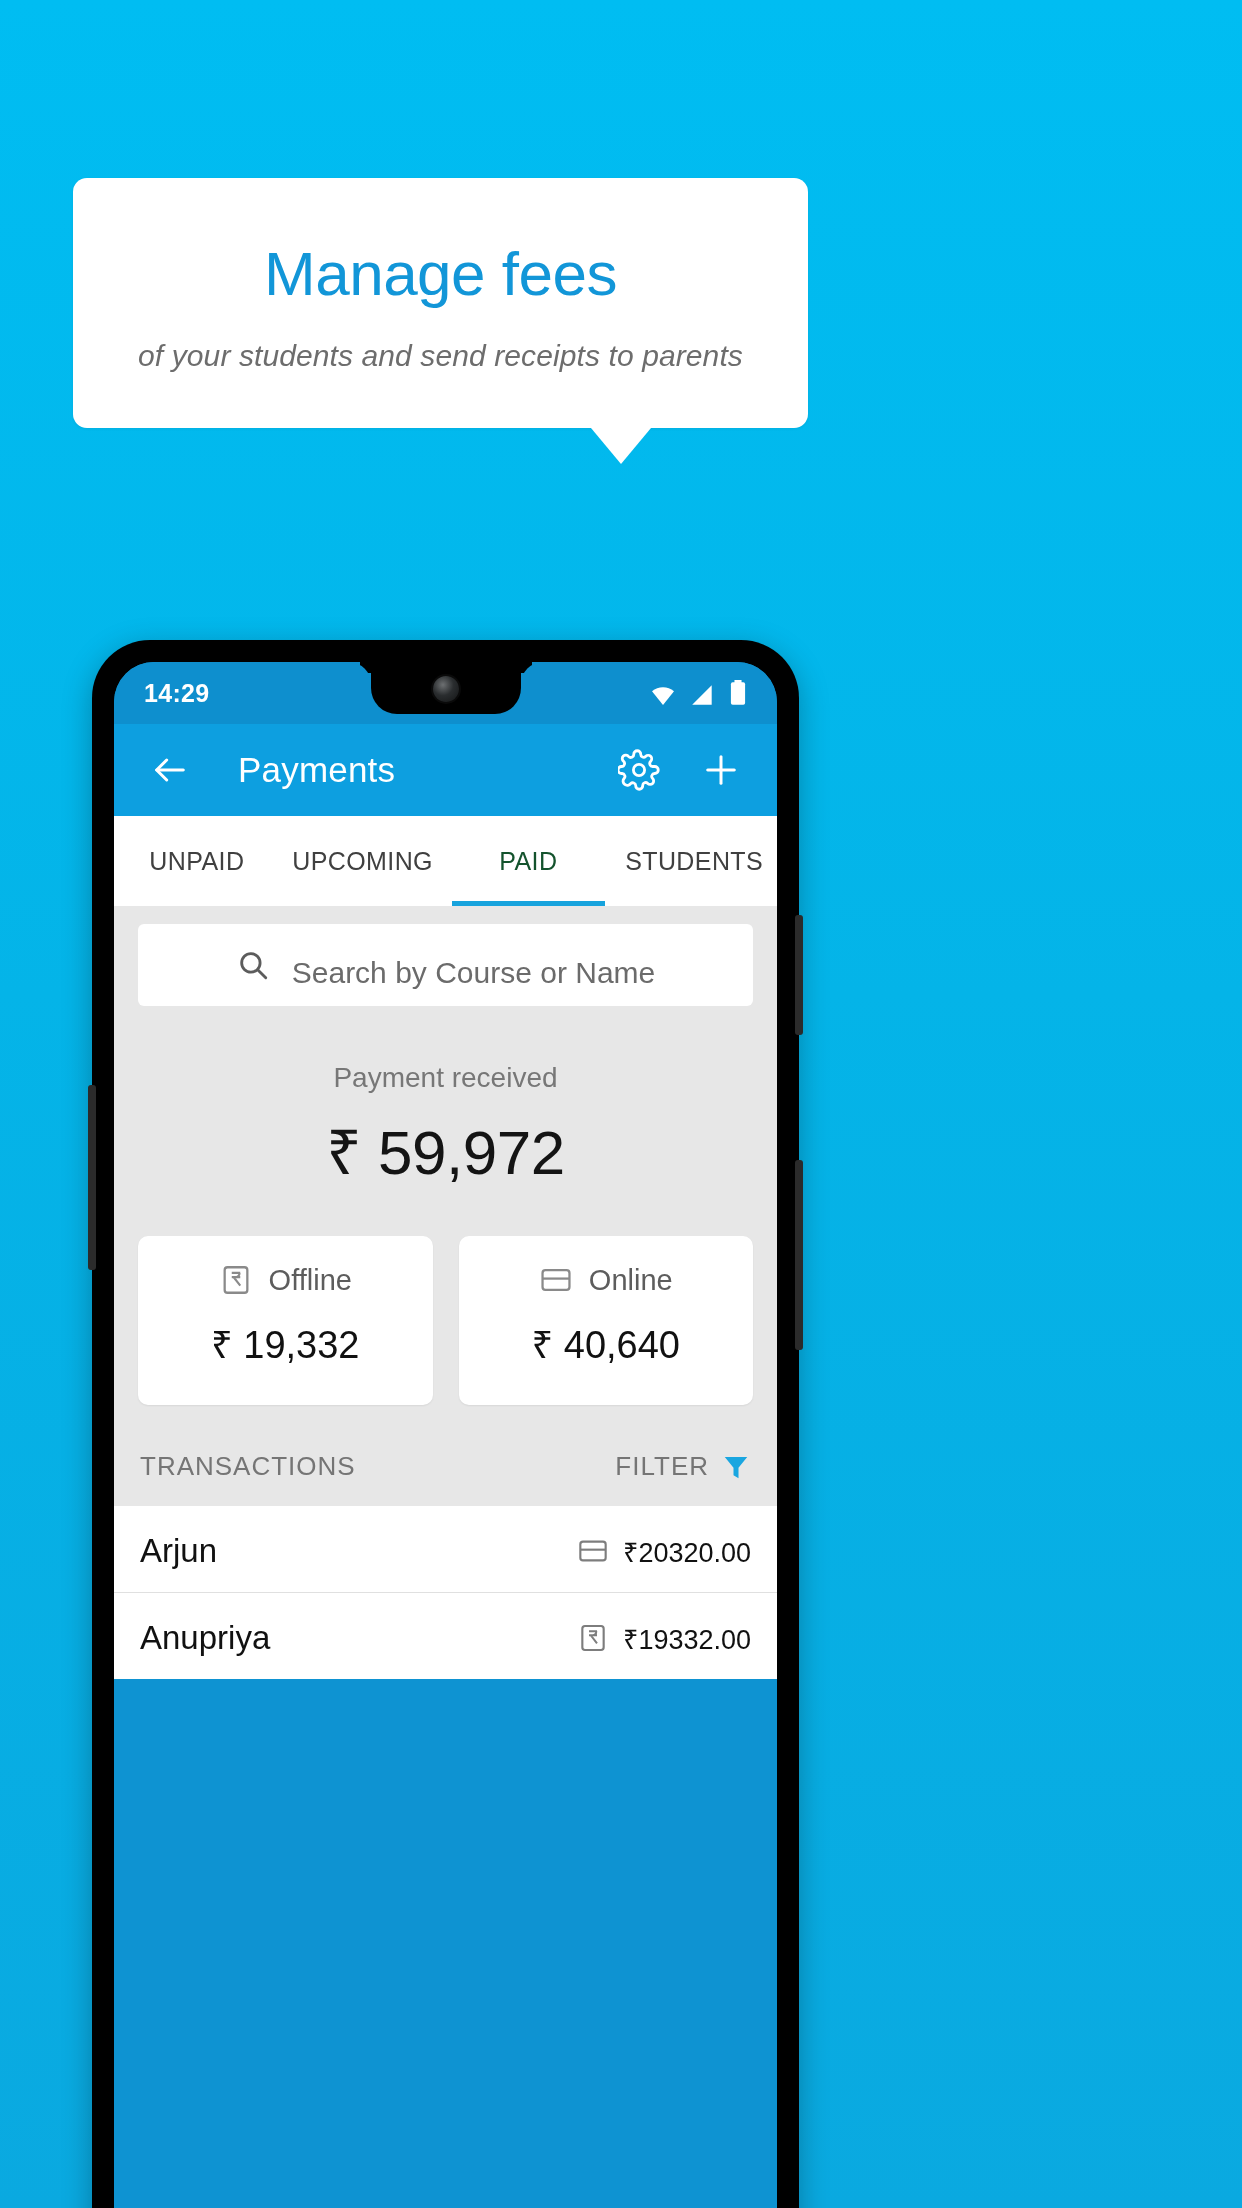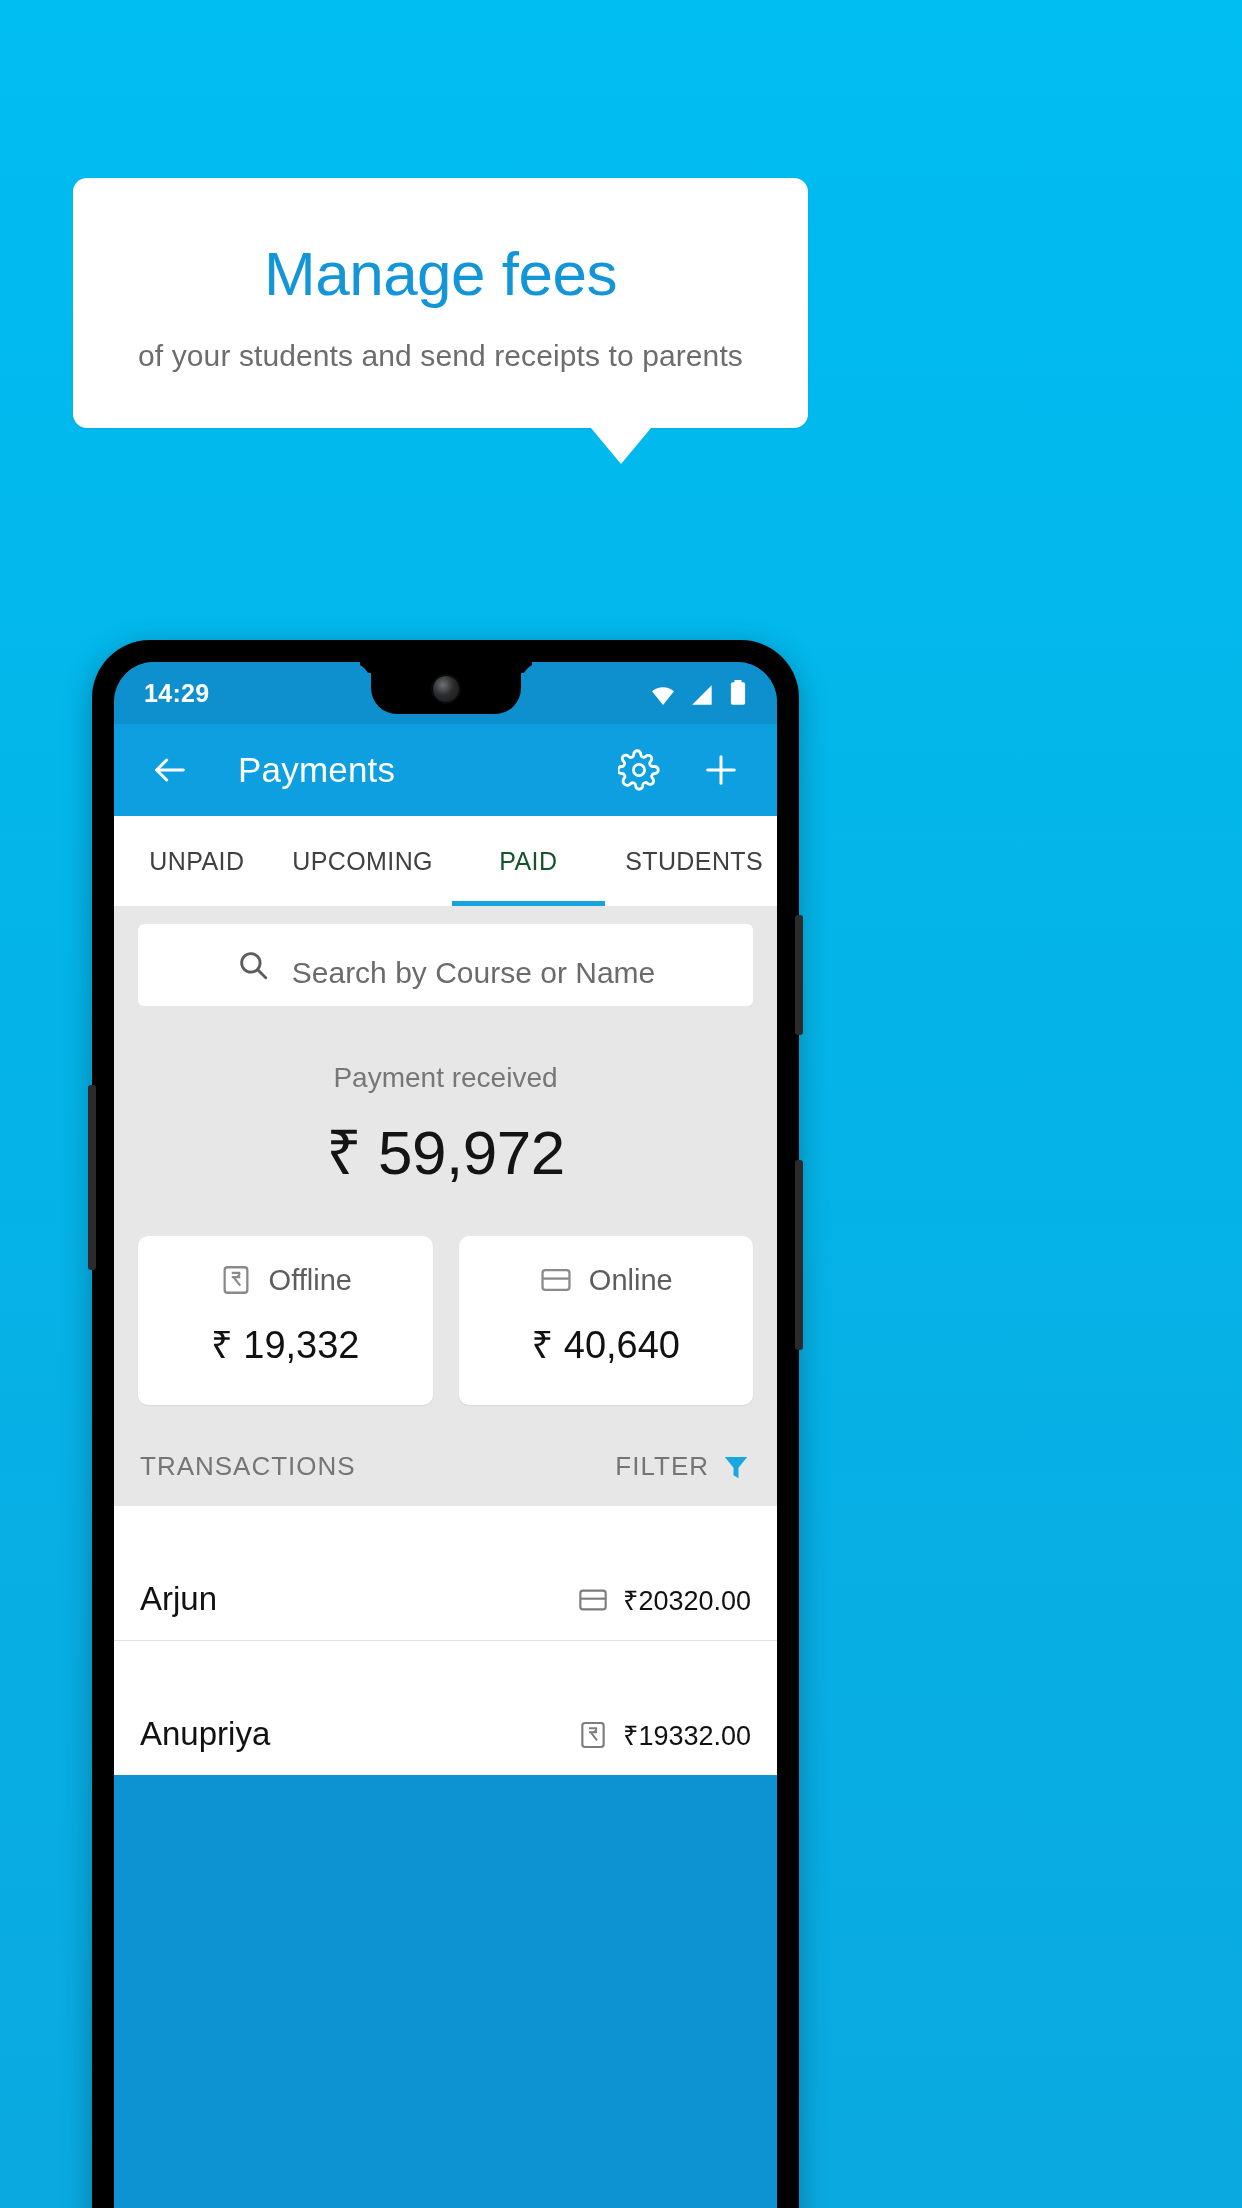--- a/index.html
+++ b/index.html
@@ -24,21 +24,21 @@
     display:flex; flex-direction:column;
     align-items:center; justify-content:center;
   }
   .bubble-title{
     font-size:62px; font-weight:400; color:#1296d8;
     letter-spacing:-0.5px; line-height:1.05;
     margin-top:8px;
   }
   .bubble-sub{
     font-size:30px; font-weight:400; color:#6d6d6d;
-    margin-top:32px; letter-spacing:0.1px;
+    margin-top:32px; letter-spacing:0.1px;font-style:italic;
   }
   .bubble-tail{
     position:absolute;
     left:50%; transform:translateX(-50%);
     top:428px;
     width:0;height:0;
     border-left:30px solid transparent;
     border-right:30px solid transparent;
     border-top:36px solid #ffffff;
   }
@@ -146,21 +146,21 @@
   .txn-head{
     display:flex; align-items:center;
     padding:46px 26px 24px 26px;
   }
   .txn-head-left{ font-size:26px; color:#757575; letter-spacing:1px;}
   .txn-head-right{ margin-left:auto; display:flex; align-items:center; gap:12px;
     font-size:26px; color:#757575; letter-spacing:1px;}
   .txn-list{ background:#fff; }
   .txn-row{ padding:26px 26px 22px 26px; border-bottom:1px solid #e0e0e0;}
   .txn-row:last-child{ border-bottom:none; }
-  .txn-top{ display:flex; align-items:flex-end;margin-top:48px; }
+  .txn-top{ display:flex; align-items:center; }
   .txn-name{ font-size:33px; color:#111; }
   .txn-amt-wrap{ margin-left:auto; display:flex; align-items:center; gap:14px;}
   .txn-amt{ font-size:27px; color:#111; }
   .txn-bot{ display:flex; align-items:center; margin-top:18px; }
   .txn-desc{ font-size:25px; color:#7b7b7b; }
   .txn-date{ margin-left:auto; font-size:25px; color:#7b7b7b; }
 </style>
 </head>
 <body>
 

